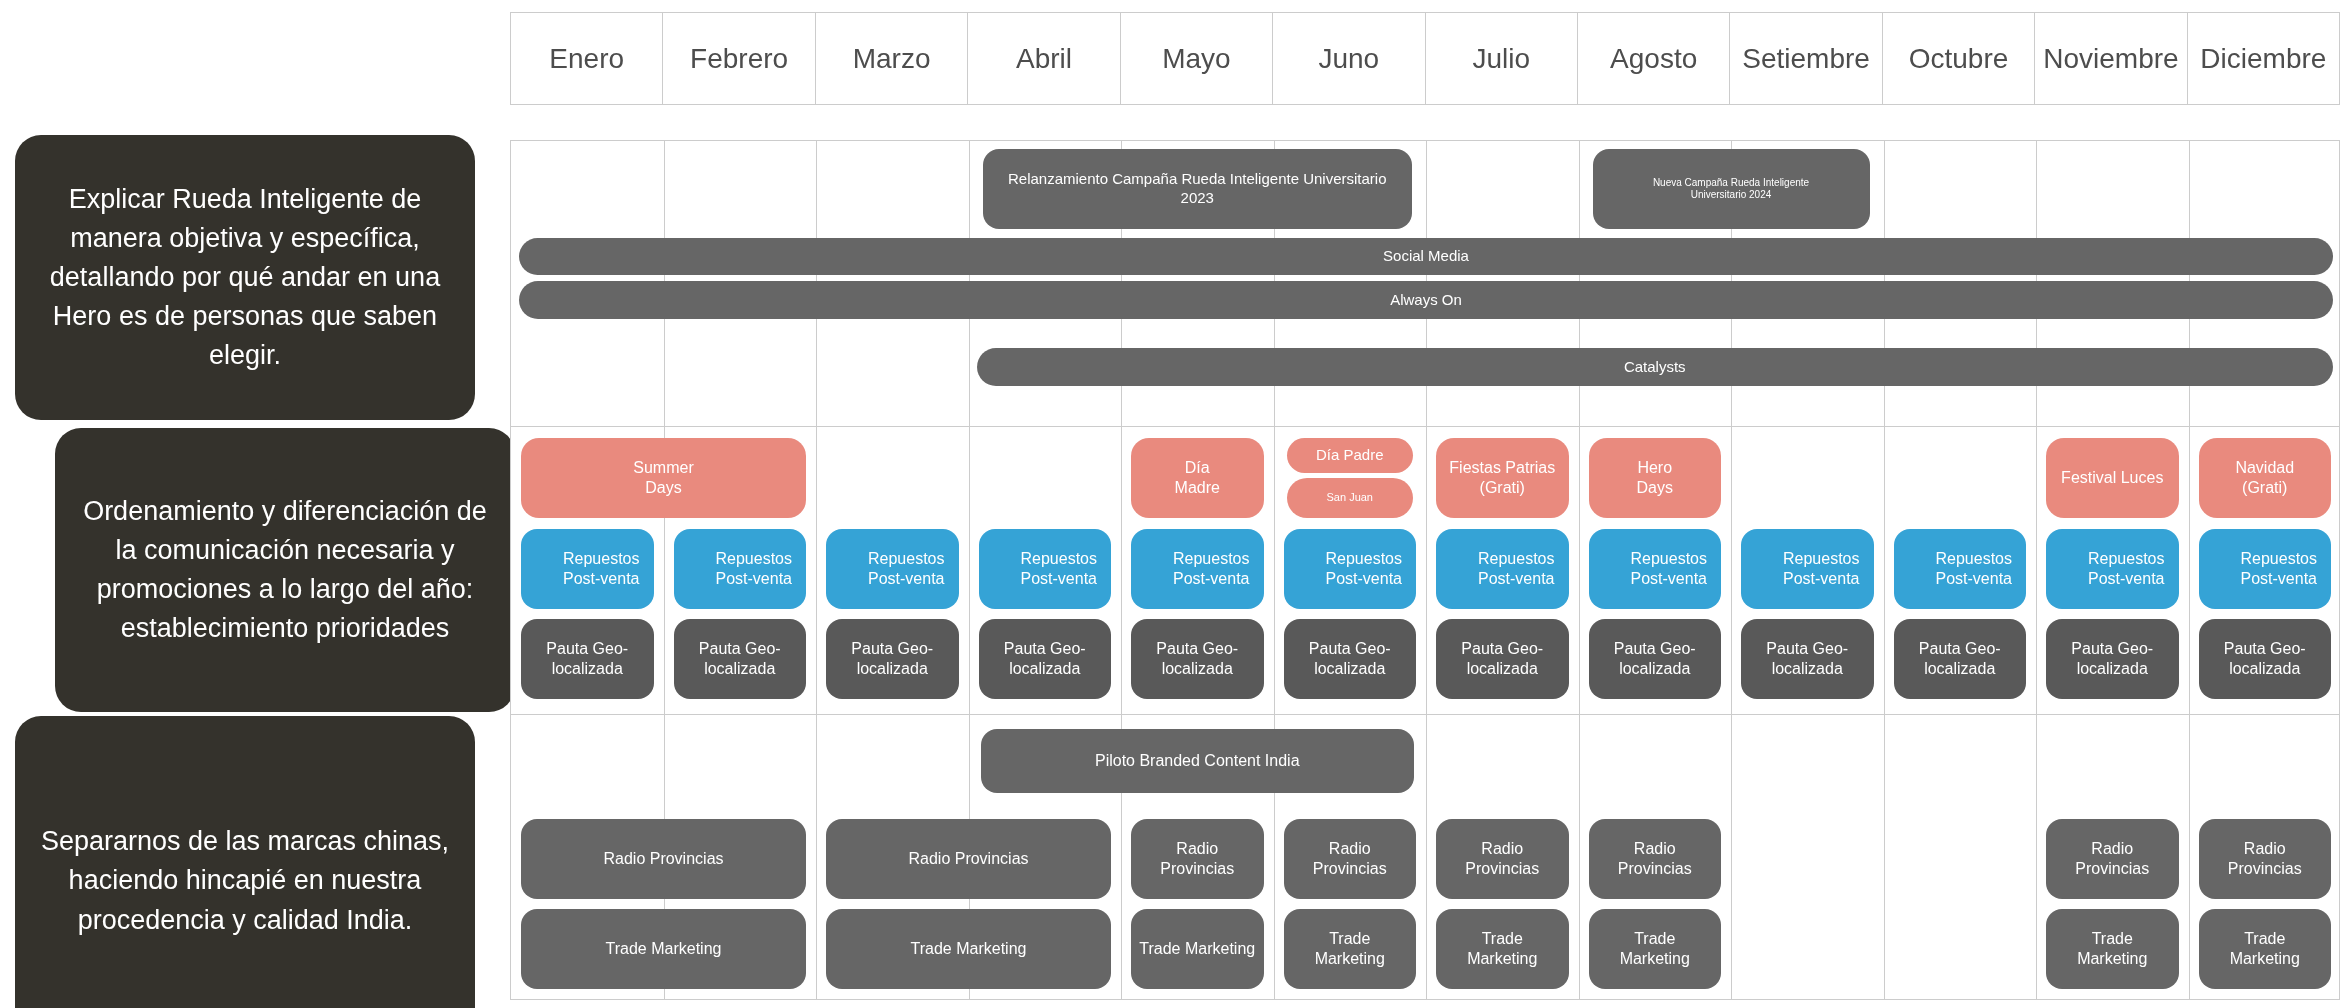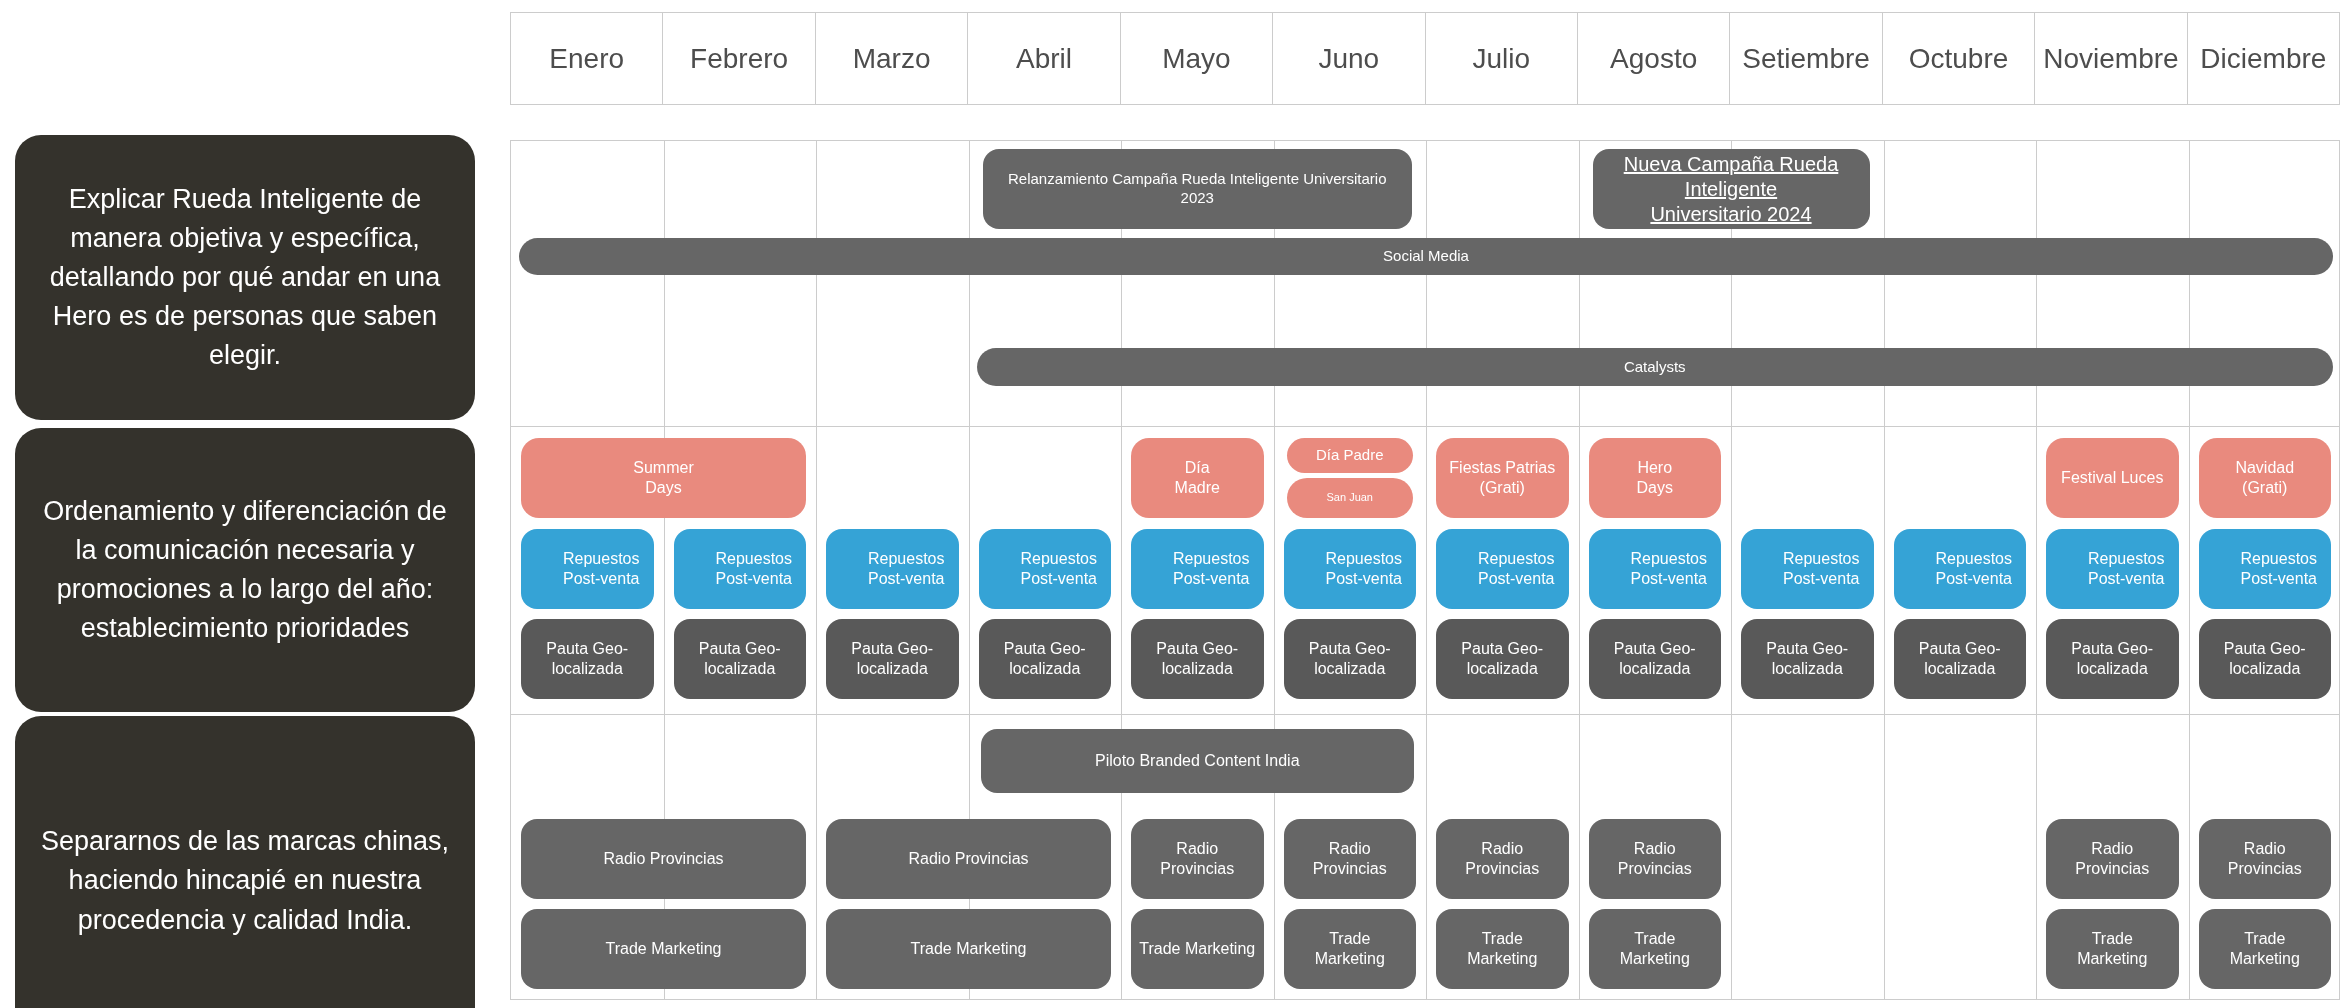--- a/index.html
+++ b/index.html
@@ -45,21 +45,21 @@
 </style>
 </head>
 <body>
 
 <div class="canvas">
 
   <aside>
     <div class="objective" style="top:135px;height:285px;">
       <span>Explicar Rueda Inteligente de manera objetiva y específica, detallando por qué andar en una Hero es de personas que saben elegir.</span>
     </div>
-    <div class="objective" style="top:428px;height:284px;">
+    <div class="objective" style="top:428px;height:284px;margin-left:40px;">
       <span>Ordenamiento y diferenciación de la comunicación necesaria y promociones a lo largo del año: establecimiento prioridades</span>
     </div>
     <div class="objective" style="top:716px;height:330px;">
       <span>Separarnos de las marcas chinas, haciendo hincapié en nuestra procedencia y calidad India.</span>
     </div>
   </aside>
 
   <div class="months-header">
       <div class="month-cell">Enero</div>
       <div class="month-cell">Febrero</div>
@@ -84,23 +84,24 @@
       <div class="vline" style="left: 915px;"></div>
       <div class="vline" style="left: 1067.5px;"></div>
       <div class="vline" style="left: 1220px;"></div>
       <div class="vline" style="left: 1372.5px;"></div>
       <div class="vline" style="left: 1525px;"></div>
       <div class="vline" style="left: 1677.5px;"></div>
       <div class="hline" style="top: 285px;"></div>
       <div class="hline" style="top: 573px;"></div>
       <div class="event c-gray" style="left: 471.5px; width: 429.5px; top: 8px; height: 80px; font-size: 15px; border-radius: 16px;">Relanzamiento Campaña Rueda Inteligente Universitario
 2023</div>
-      <div class="event c-gray" style="left: 1081.5px; width: 277px; top: 8px; height: 80px; font-size: 20px; border-radius: 16px; text-decoration: underline;">Nueva Campaña Rueda Inteligente
+      <div class="event c-gray" style="left: 1081.5px; width: 277px; top: 8px; height: 80px; font-size: 10px; border-radius: 16px;">Nueva Campaña Rueda Inteligente
 Universitario 2024</div>
       <div class="event c-gray" style="left: 8px; width: 1814px; top: 97px; height: 37px; font-size: 15px; border-radius: 18.5px;">Social Media</div>
+      <div class="event c-gray" style="left: 8px; width: 1814px; top: 140px; height: 38px; font-size: 15px; border-radius: 19px;">Always On</div>
       <div class="event c-gray" style="left: 465.5px; width: 1356.5px; top: 183px; height: 38px; font-size: 15px; border-radius: 19px; margin-top: 24px;">Catalysts</div>
       <div class="event c-salmon" style="left: 10px; width: 285px; top: 297px; height: 80px; font-size: 16px; border-radius: 18px;">Summer
 Days</div>
       <div class="event c-salmon" style="left: 620px; width: 132.5px; top: 297px; height: 80px; font-size: 16px; border-radius: 18px;">Día
 Madre</div>
       <div class="event c-salmon" style="left: 775.5px; width: 126.5px; top: 297px; height: 35px; font-size: 15px; border-radius: 17.5px;">Día Padre</div>
       <div class="event c-salmon" style="left: 775.5px; width: 126.5px; top: 337px; height: 40px; font-size: 11px; border-radius: 20px;">San Juan</div>
       <div class="event c-salmon" style="left: 925px; width: 132.5px; top: 297px; height: 80px; font-size: 16px; border-radius: 18px;">Fiestas Patrias
 (Grati)</div>
       <div class="event c-salmon" style="left: 1077.5px; width: 132.5px; top: 297px; height: 80px; font-size: 16px; border-radius: 18px;">Hero

